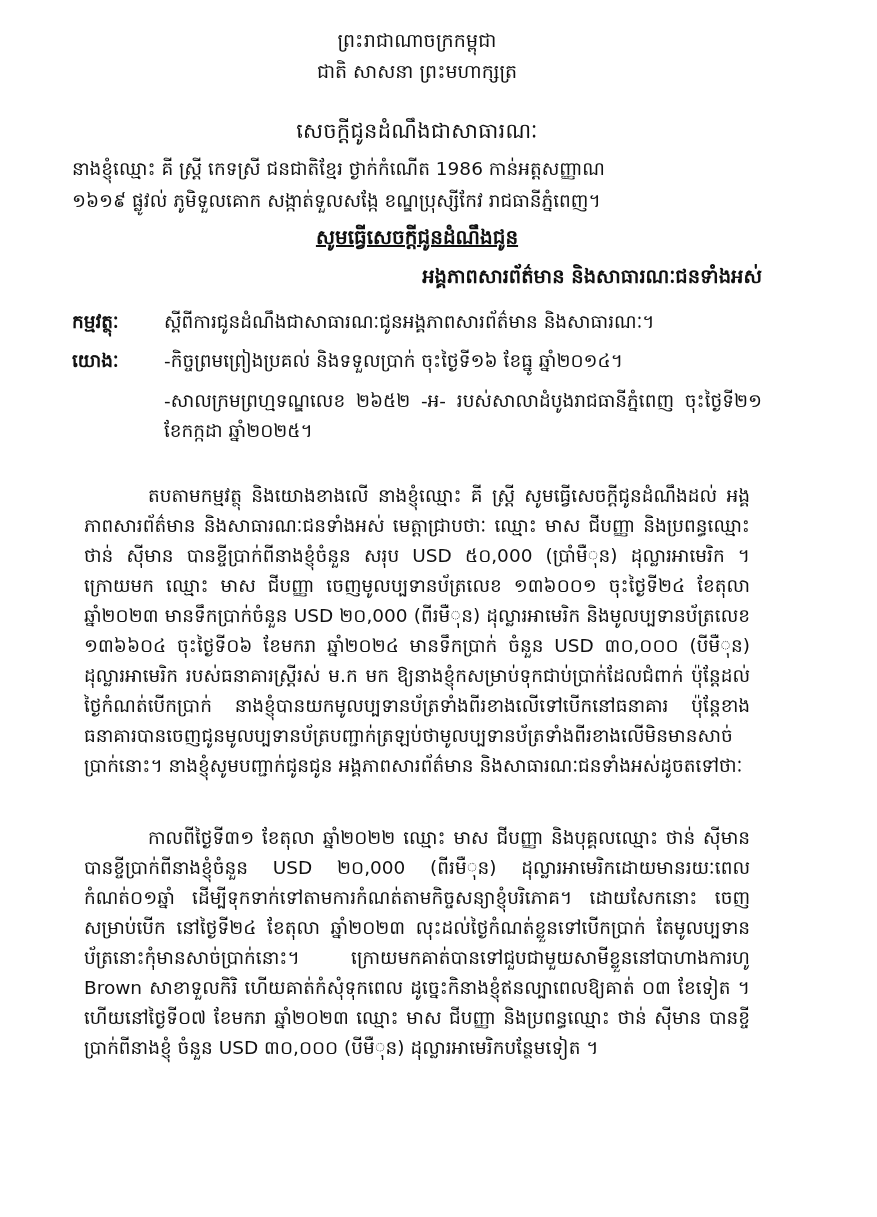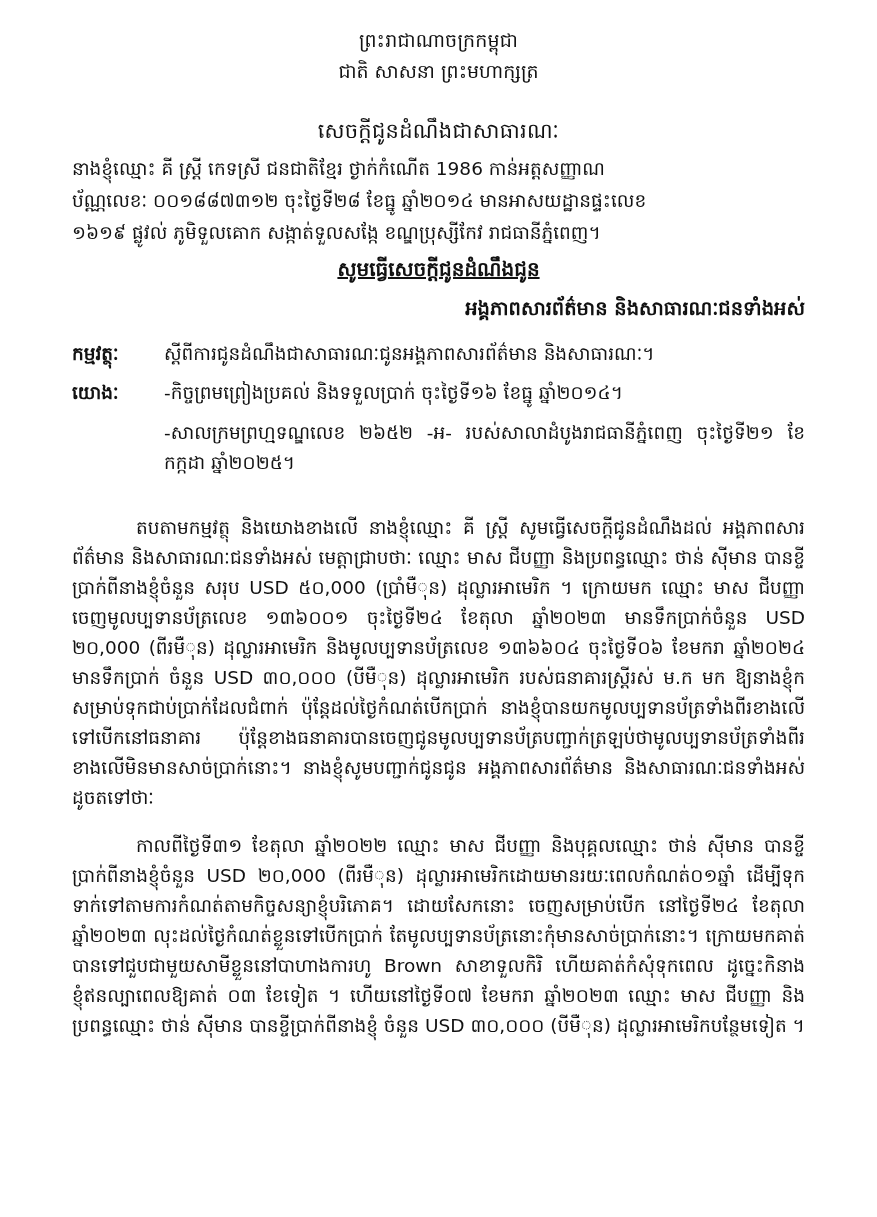--- a/index.html
+++ b/index.html
@@ -12,21 +12,21 @@
     height: 1217px;
     font-family: "DejaVu Sans", sans-serif;
     color: #111111;
     position: relative;
     overflow: hidden;
   }
   .page {
     width: 877px;
     height: 1217px;
     box-sizing: border-box;
-    padding: 26px 72px 10px 72px;
+    padding: 26px 115px 10px 72px;
     position: relative;
   }
   .center { text-align: center; }
 
   .kingdom-line {
     font-size: 19px;
     letter-spacing: 0.2px;
     line-height: 1.55;
     margin: 0 0 2px 0;
   }
@@ -80,40 +80,39 @@
   .field-value {
     flex: 1 1 auto;
     font-size: 18.5px;
     line-height: 1.6;
     text-align: justify;
   }
 
   .block {
     margin-top: 14px;
   }
-  .block p { margin: 0; }
+  .block p { margin: 12px; }
 
   .spacer-12 { height: 12px; }
   .spacer-18 { height: 18px; }
 </style>
 </head>
 <body>
 
 <div class="page">
 
   <div class="center">
     <p class="kingdom-line">ព្រះរាជាណាចក្រកម្ពុជា</p>
     <p class="motto-line">ជាតិ សាសនា ព្រះមហាក្សត្រ</p>
   </div>
 
   <p class="doc-title center">សេចក្តីជូនដំណឹងជាសាធារណៈ</p>
 
   <div>
     <p class="para center">នាងខ្ញុំឈ្មោះ គី ស្រី្ត កេទស្រី ជនជាតិខ្មែរ ថ្ងាក់កំណើត 1986 កាន់អត្តសញ្ញាណ</p>
-    <p class="para center">ប័ណ្ណលេខៈ ០០១៨៨៧៣១២ ចុះថ្ងៃទី២៨ ខែធ្នូ ឆ្នាំ២០១៤ មានអាសយដ្ឋានផ្ទះលេខ</p>
     <p class="para center">១៦១៩ ផ្លូវល់ ភូមិទួលគោក សង្កាត់ទួលសង្កែ ខណ្ឌប្រុស្សីកែវ រាជធានីភ្នំពេញ។</p>
   </div>
 
   <p class="subtitle">សូមធ្វើសេចក្តីជូនដំណឹងជូន</p>
   <p class="subtitle2">អង្គភាពសារព័ត៌មាន និងសាធារណៈជនទាំងអស់</p>
 
   <div class="field-row">
     <div class="field-label">កម្មវត្ថុៈ</div>
     <div class="field-value">ស្តីពីការជូនដំណឹងជាសាធារណៈជូនអង្គភាពសារព័ត៌មាន និងសាធារណៈ។</div>
   </div>

